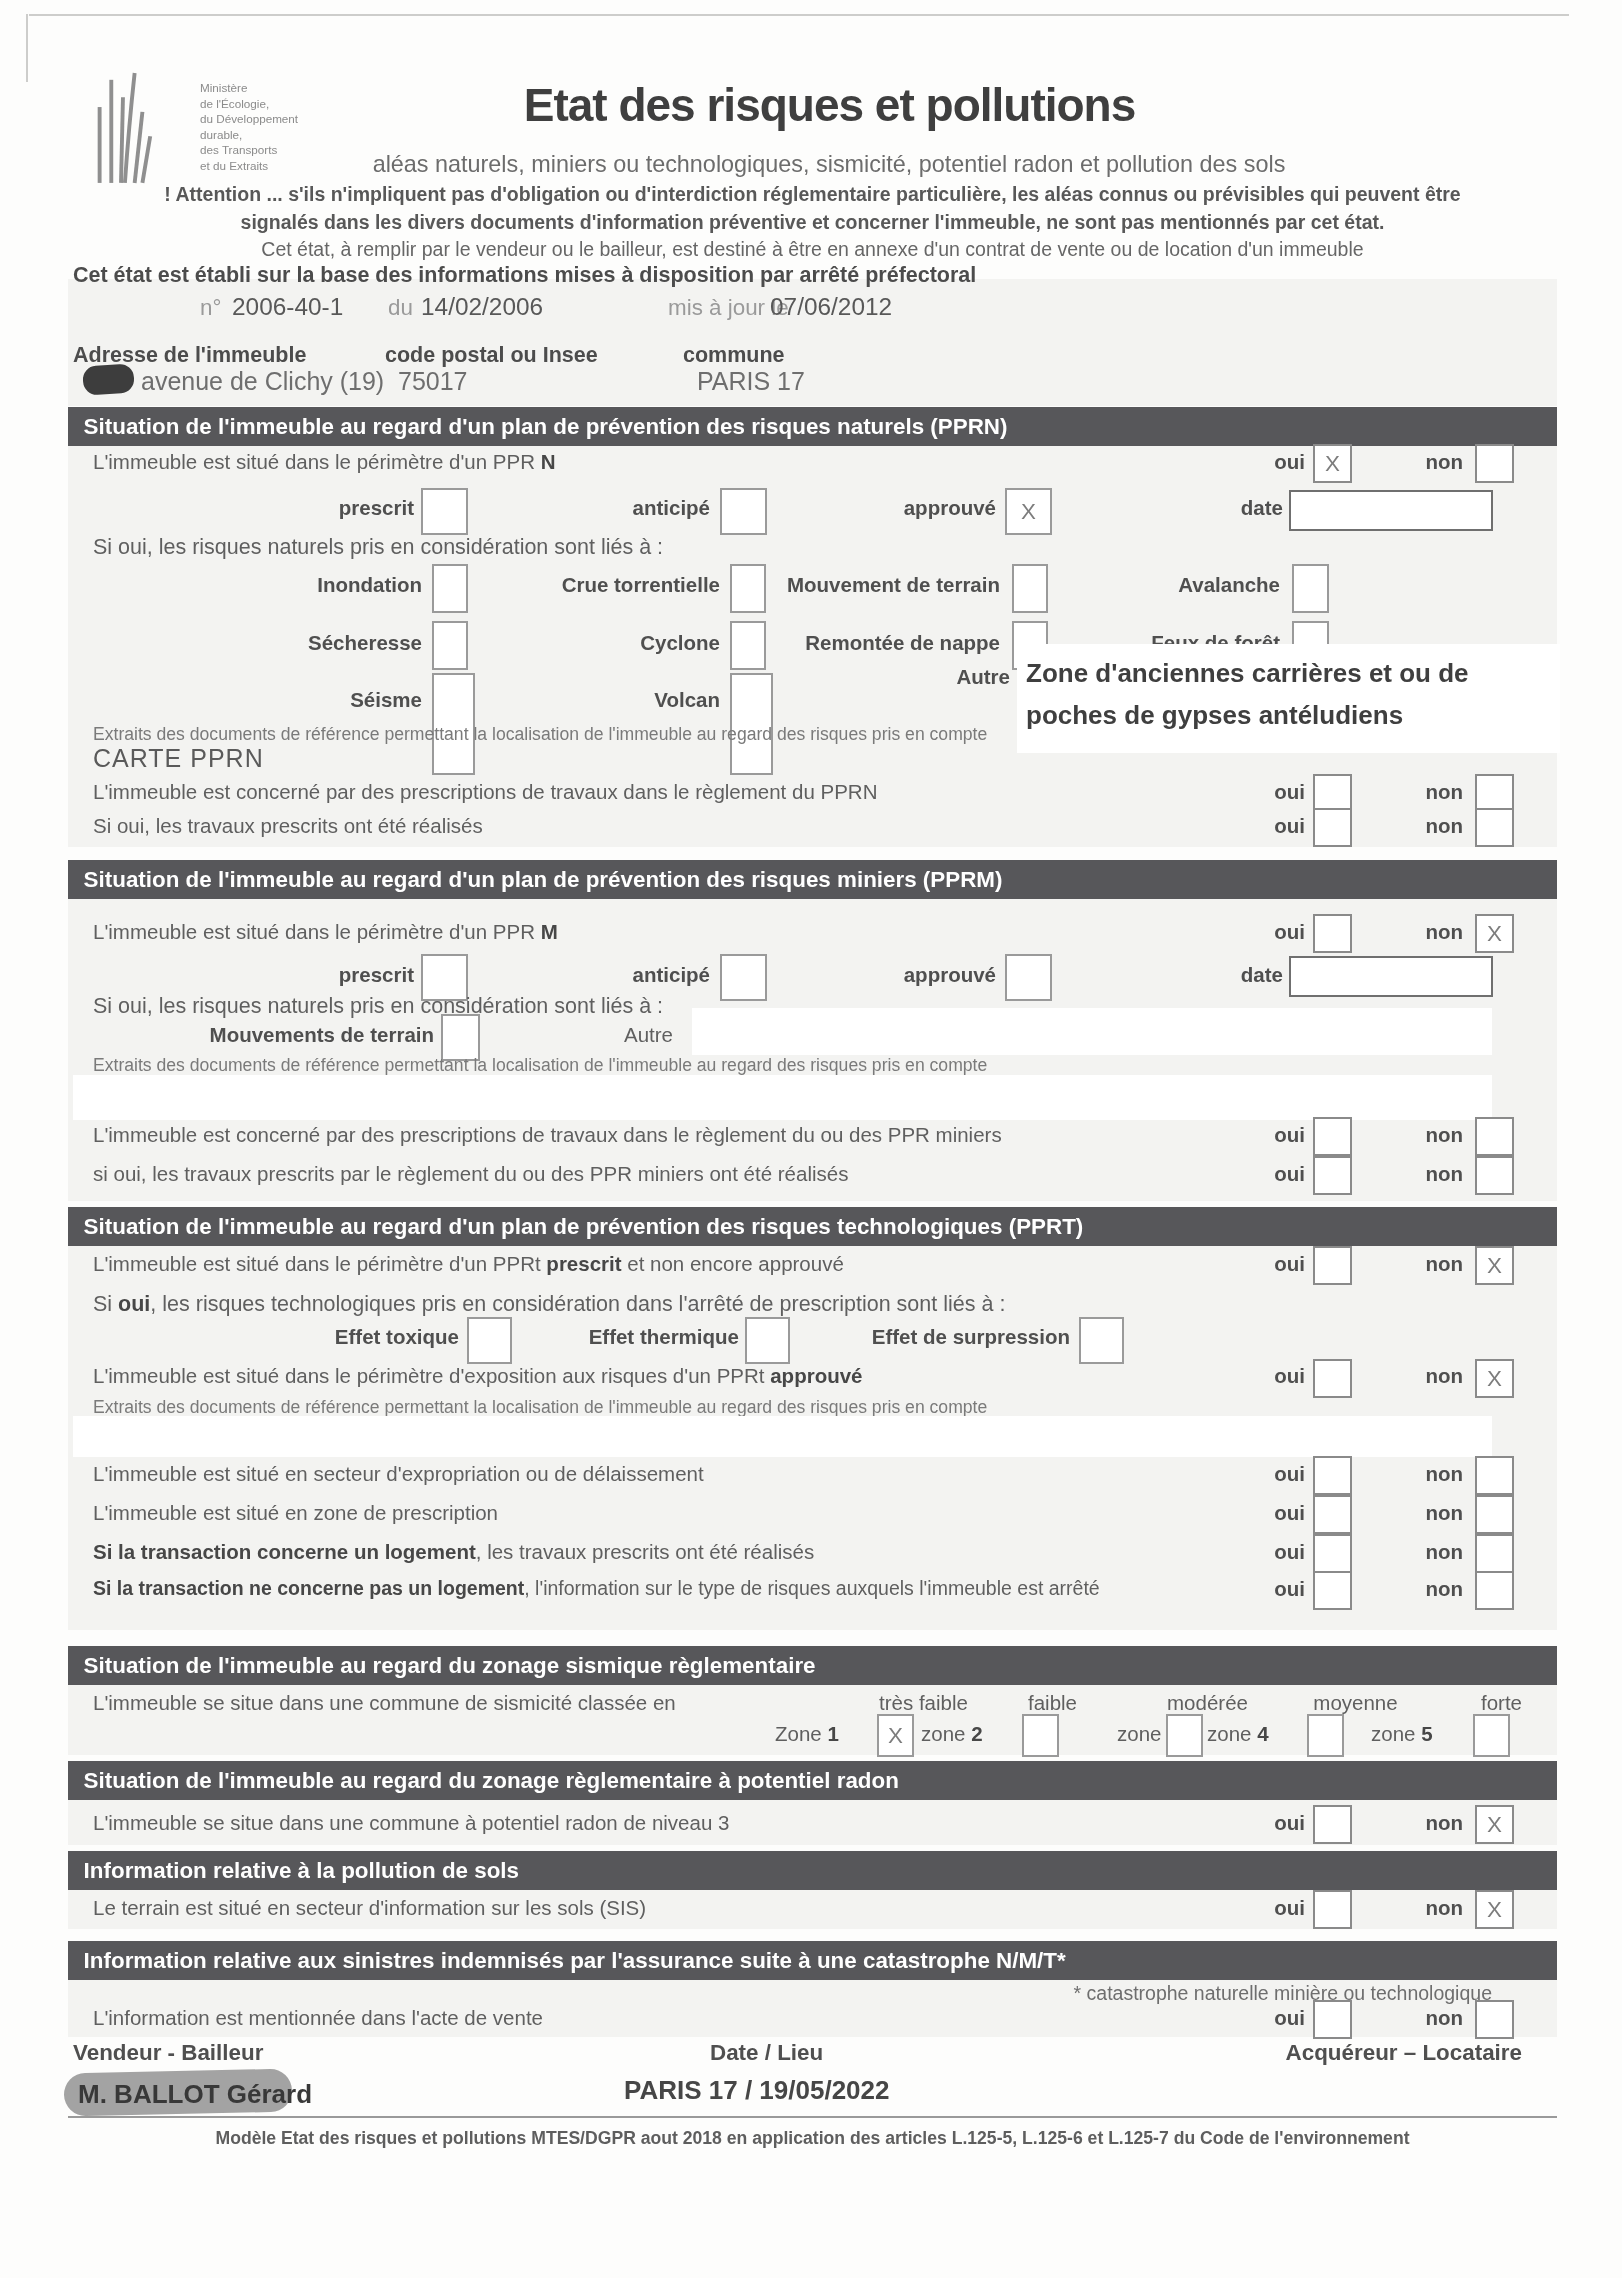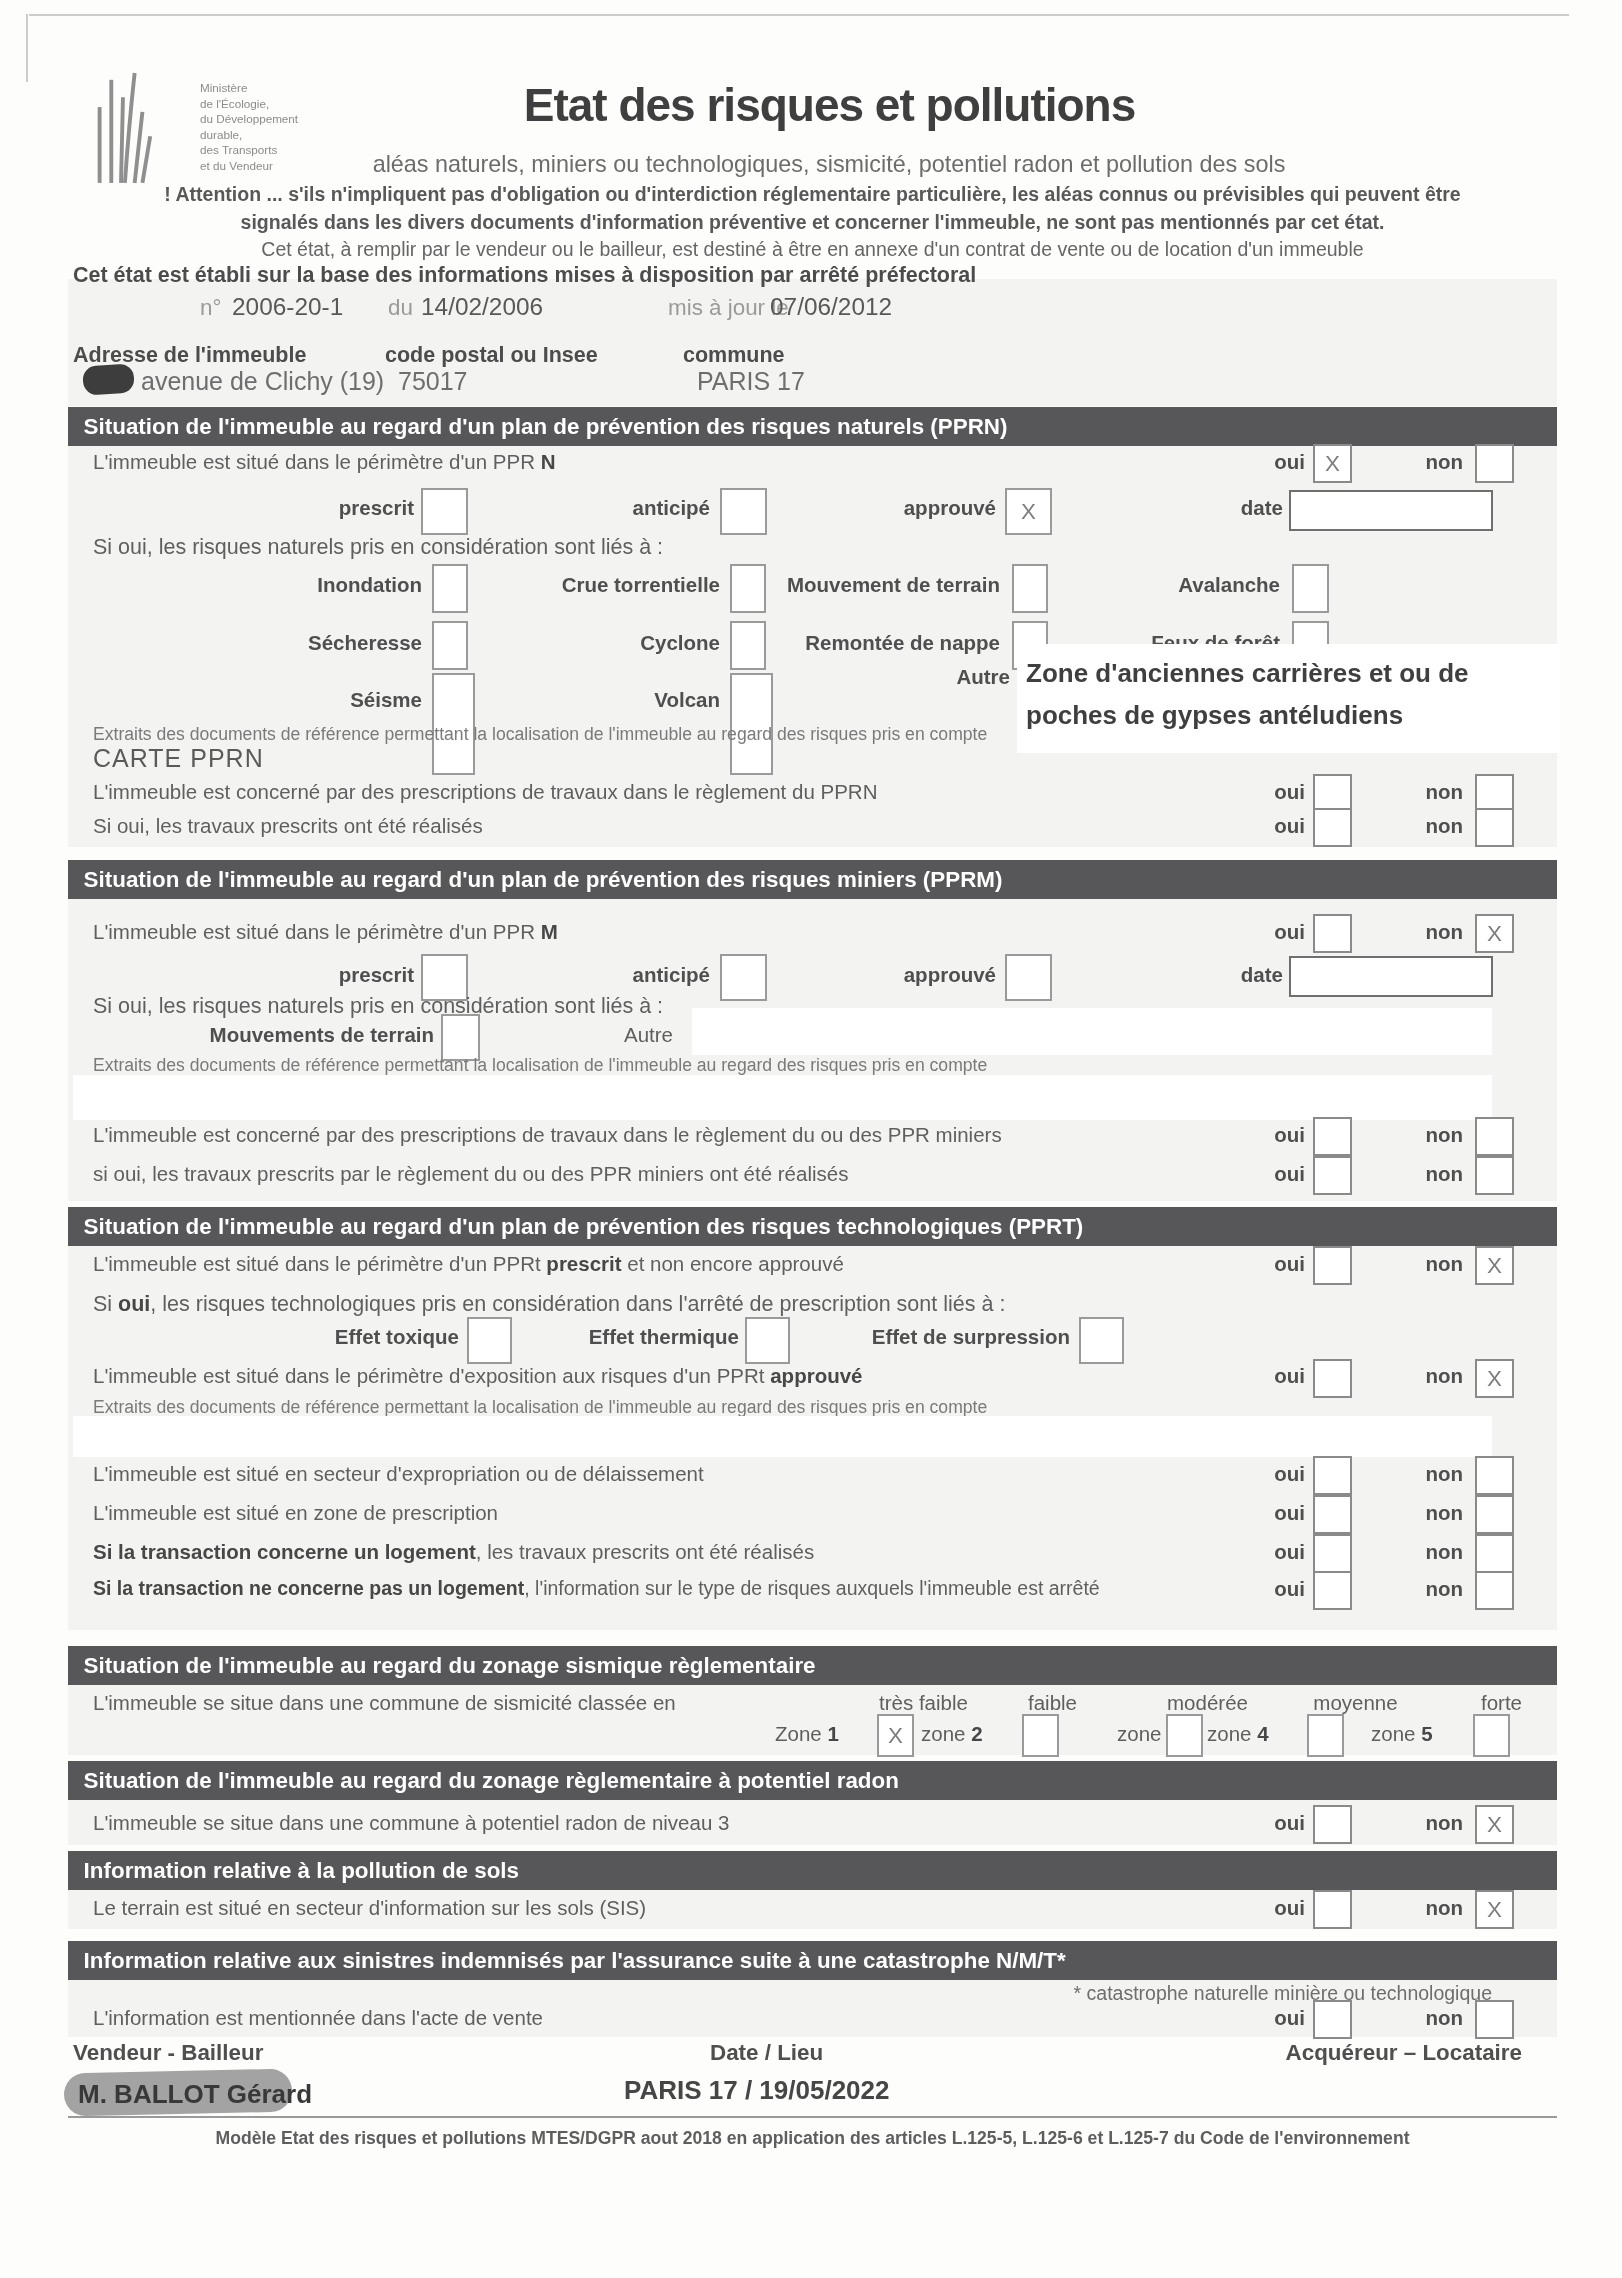--- a/index.html
+++ b/index.html
@@ -52,34 +52,34 @@
         <line x1="66" y1="70" x2="58" y2="118"></line>
       </g>
     </svg>
   </div>
   <div class="abs" style="left:200px;top:80px;font-size:11.7px;line-height:15.6px;color:#8b8b8b;">
     <div>Ministère</div>
     <div>de l'Écologie,</div>
     <div>du Développement</div>
     <div>durable,</div>
     <div>des Transports</div>
-    <div>et du Vendeur</div>
+    <div>et du Extraits</div>
   </div>
 
   <div class="abs ctr" style="left:293px;top:78px;width:1073px;font-size:46px;font-weight:bold;color:#3f3f3f;letter-spacing:-1px;">Etat des risques et pollutions</div>
   <div class="abs ctr" style="left:234px;top:151px;width:1190px;font-size:23.4px;color:#6c6c6c;">aléas naturels, miniers ou technologiques, sismicité, potentiel radon et pollution des sols</div>
 
   <div class="abs ctr" style="left:68px;top:183px;width:1489px;font-size:19.5px;font-weight:bold;color:#585858;">! Attention ...  s'ils n'impliquent pas d'obligation ou d'interdiction réglementaire particulière, les aléas connus ou prévisibles  qui peuvent être</div>
   <div class="abs ctr" style="left:68px;top:211px;width:1489px;font-size:19.5px;font-weight:bold;color:#585858;">signalés dans les divers documents d'information préventive et concerner l'immeuble, ne sont pas mentionnés par cet état.</div>
   <div class="abs ctr" style="left:68px;top:238px;width:1489px;font-size:19.5px;color:#666;">Cet état, à remplir par le vendeur ou le bailleur, est destiné à être en annexe d'un contrat de vente ou de location d'un immeuble</div>
 
   <div class="abs" style="left:73px;top:263px;font-size:21.5px;font-weight:bold;color:#4c4c4c;">Cet état est établi sur la base des informations mises à disposition par arrêté préfectoral</div>
 
   <div class="llight" style="left:200px;top:295px;font-size:22.4px;">n°</div>
-  <div class="val" style="left:232px;top:293px;">2006-20-1</div>
+  <div class="val" style="left:232px;top:293px;">2006-40-1</div>
   <div class="llight" style="left:388px;top:295px;font-size:22.4px;">du</div>
   <div class="val" style="left:421px;top:293px;">14/02/2006</div>
   <div class="llight" style="left:668px;top:295px;font-size:22.4px;">mis à jour le</div>
   <div class="val" style="left:770px;top:293px;">07/06/2012</div>
 
   <div class="abs" style="left:73px;top:343px;font-size:21.5px;font-weight:bold;color:#4c4c4c;">Adresse de l'immeuble</div>
   <div class="abs" style="left:385px;top:343px;font-size:21.5px;font-weight:bold;color:#4c4c4c;">code postal ou Insee</div>
   <div class="abs" style="left:683px;top:343px;font-size:21.5px;font-weight:bold;color:#4c4c4c;">commune</div>
 
   <div class="abs" style="left:83px;top:365px;width:51px;height:29px;background:#3d3d3d;border-radius:13.7px;transform:rotate(-4deg);"></div>

